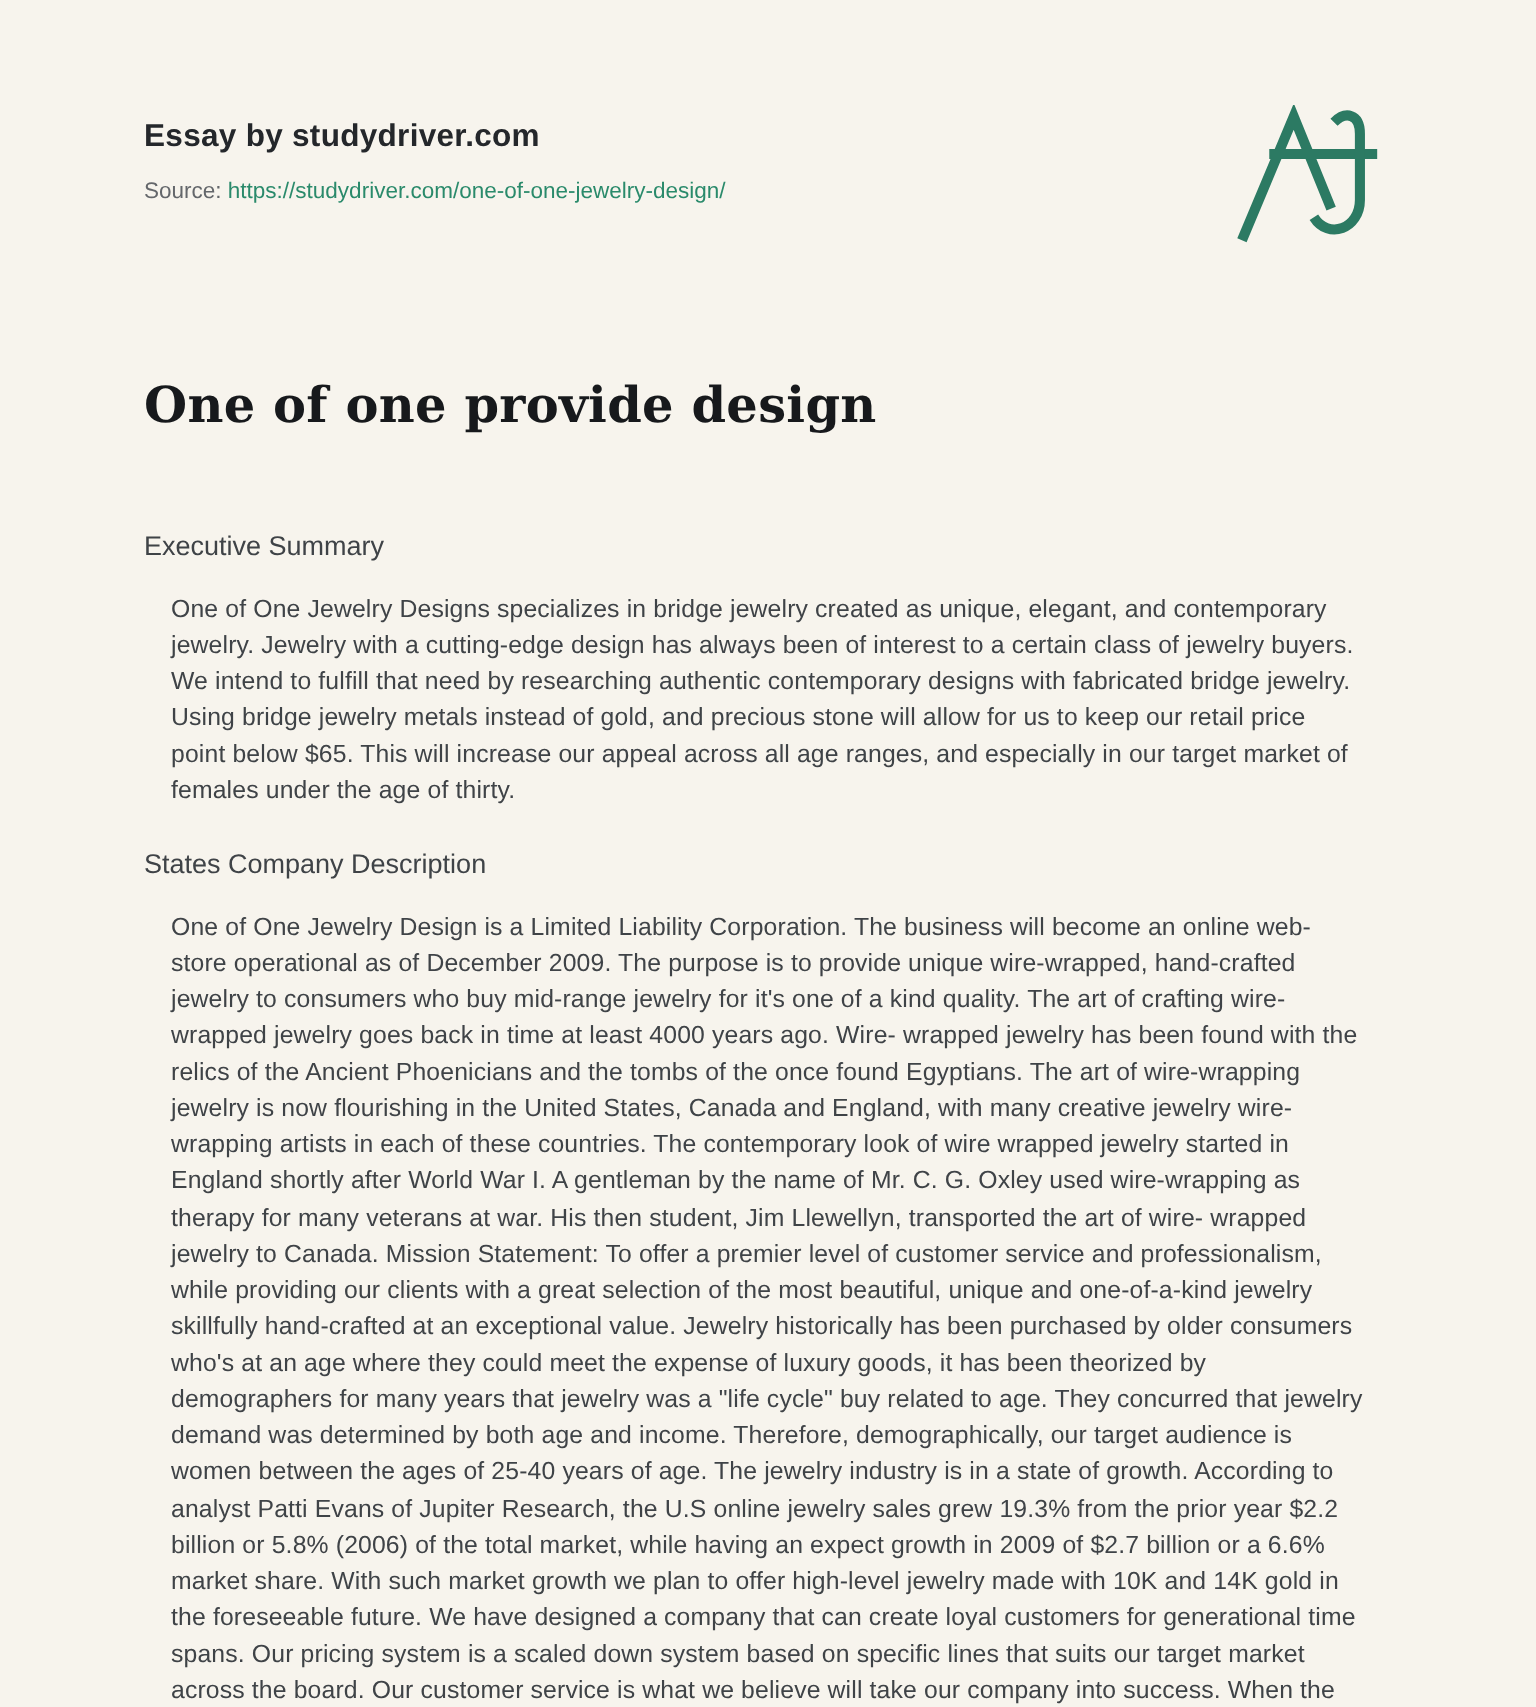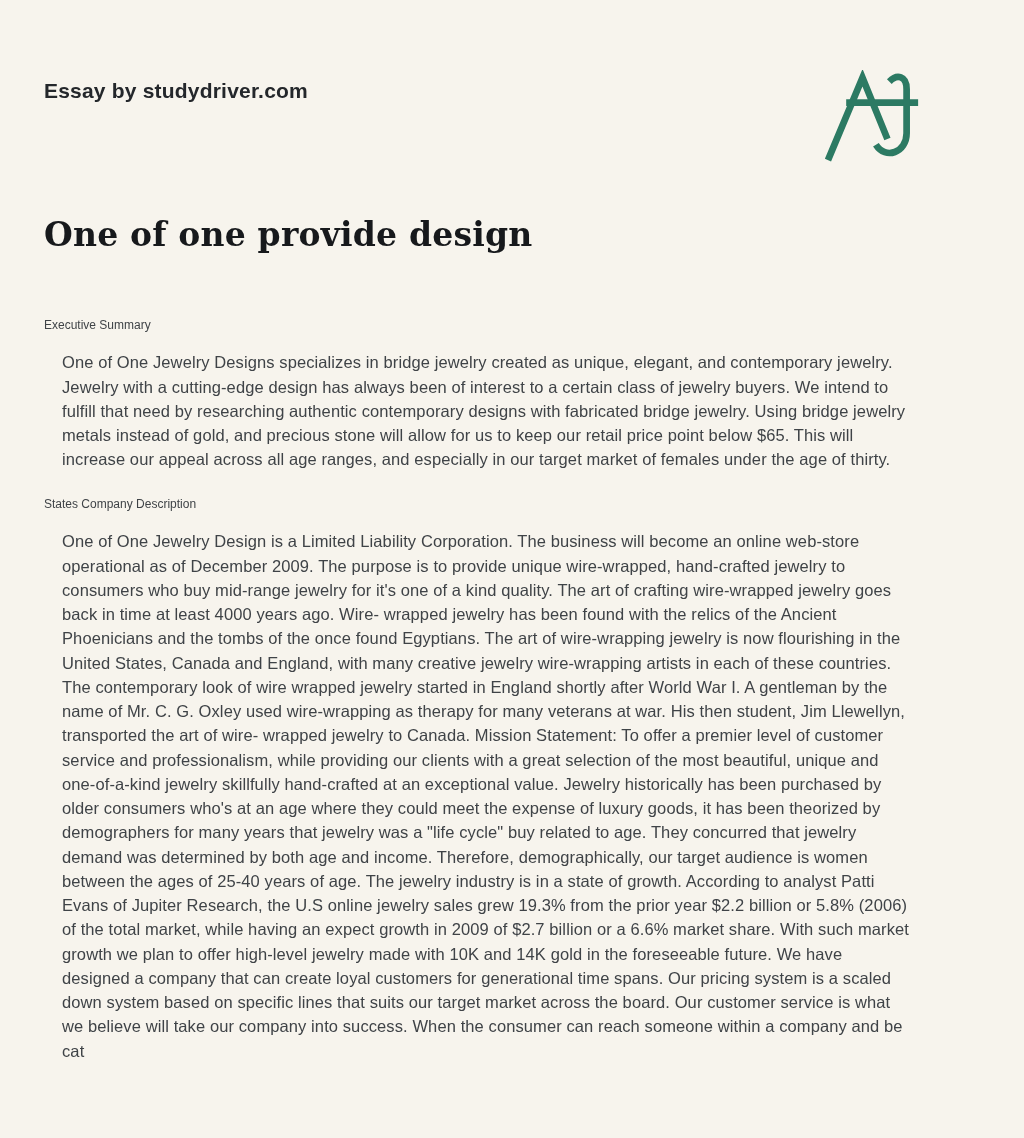--- a/index.html
+++ b/index.html
@@ -9,21 +9,21 @@
   }
   body {
     width: 1024px;
     height: 1138px;
     overflow: hidden;
     background: #f7f4ed;
     font-family: "Liberation Sans", sans-serif;
     position: relative;
   }
   .page {
-    padding: 78px 96px 0 44px;
+    padding: 78px 96px 0 96px;
     position: relative;
     width: 1024px;
     height: 846px;
   }
   .header {
     position: relative;
   }
   .byline {
     margin: 0;
     font-size: 21px;
@@ -59,21 +59,21 @@
     margin: 112px 0 0 0;
     font-family: "DejaVu Serif", serif;
     font-size: 33px;
     font-weight: 600;
     color: #17191c;
     letter-spacing: 0.2px;
     line-height: 1.2;
   }
   .section-heading {
     margin: 62px 0 0 0;
-    font-size: 12px;
+    font-size: 18px;
     color: #3f4347;
     line-height: 1.47;
   }
   .section-heading + .section-body {
     margin-top: 16px;
   }
   .section-body {
     margin: 18px;
     font-size: 16.5px;
     color: #3f4347;
@@ -86,20 +86,24 @@
   }
 </style>
 </head>
 <body>
 
 <div class="page">
 
   <header class="header">
     <div>
       <h2 class="byline">Essay by studydriver.com</h2>
+      <p class="source-line">
+        <span>Source:</span>
+        <a class="source-url">https://studydriver.com/one-of-one-jewelry-design/</a>
+      </p>
     </div>
 
     <div class="logo">
       <svg viewBox="0 0 112 98" fill="none" xmlns="http://www.w3.org/2000/svg">
 
         <path d="M 8 94 L 44 8 L 70 72" stroke="#2c7a63" stroke-width="7" fill="none"></path>
 
         <path d="M 27 34 L 102 34" stroke="#2c7a63" stroke-width="7" fill="none"></path>
 
         <path d="M 72 12 C 80 4 90 6 90 20 L 90 66 C 90 86 68 94 58 78" stroke="#2c7a63" stroke-width="7" fill="none"></path>

